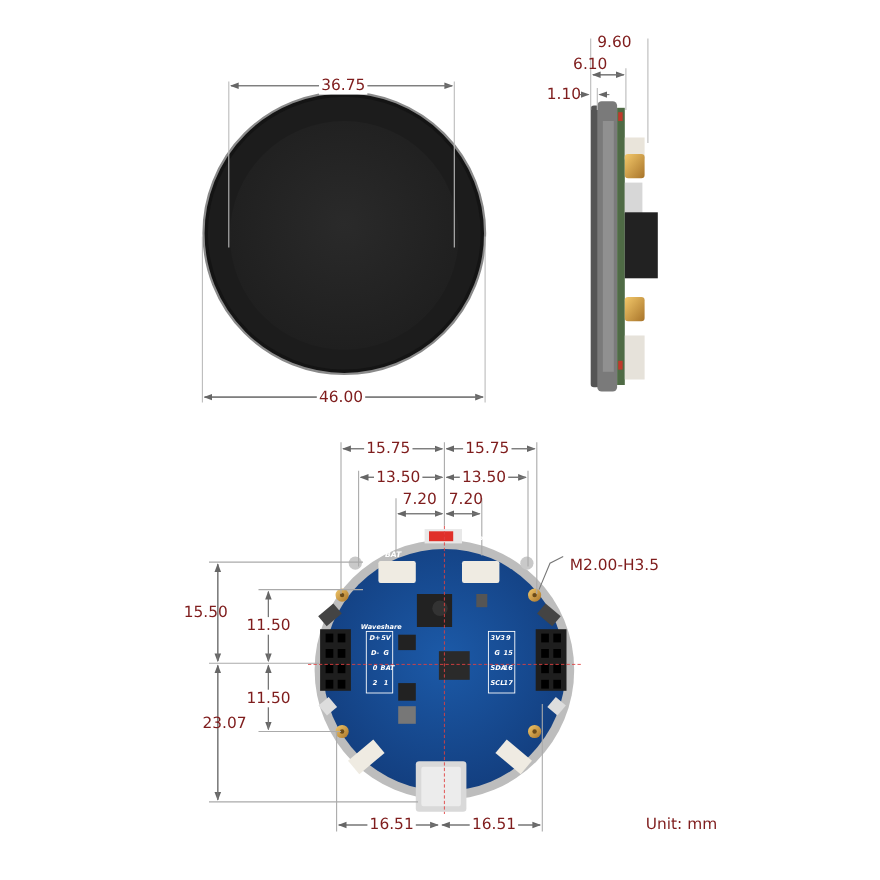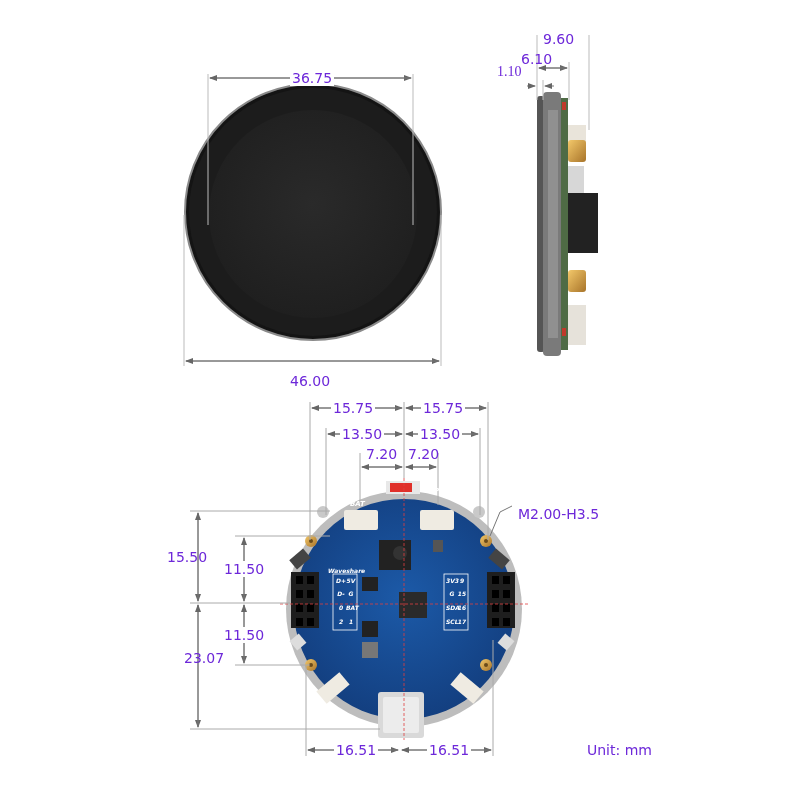--- a/index.html
+++ b/index.html
@@ -1,17 +1,17 @@
 <!DOCTYPE html>
 <html><head>
 <meta charset="utf-8">
 <style>
   html,body{margin:0;padding:0;background:#ffffff;}
   body{width:800px;height:800px;position:relative;overflow:hidden;font-family:"DejaVu Sans","Liberation Sans",sans-serif;}
-  .lbl{position:absolute;font-size:14px;color:#6d28d9;background:#fff;padding:0 2px;line-height:16px;white-space:nowrap;}
+  .lbl{position:absolute;font-size:14px;color:#7f1d1d;background:#fff;padding:0 2px;line-height:16px;white-space:nowrap;}
   .lbl.clear{background:transparent;}
   svg{position:absolute;left:0;top:0;}
   .pin{position:absolute;font-size:6px;color:#fff;font-weight:bold;text-align:center;font-style:italic;}
 </style>
 </head>
 <body>
 
 <svg width="800" height="800">
   <defs>
     <marker id="ar" markerWidth="8" markerHeight="8" refX="7" refY="4" orient="auto">
@@ -181,25 +181,25 @@
   <line x1="493" y1="640" x2="493" y2="756" stroke="#aaa"></line>
   <line x1="308" y1="750" x2="398" y2="750" stroke="#777" marker-end="url(#ar)"></line>
   <line x1="398" y1="750" x2="308" y2="750" stroke="#777" marker-end="url(#ar)"></line>
   <line x1="402" y1="750" x2="491" y2="750" stroke="#777" marker-end="url(#ar)"></line>
   <line x1="491" y1="750" x2="402" y2="750" stroke="#777" marker-end="url(#ar)"></line>
 
   <polyline points="490,536 500,512 512,506" fill="none" stroke="#777"></polyline>
 </svg>
 
 <div class="lbl" style="left:290px;top:70px;">36.75</div>
-<div class="lbl" style="left:288px;top:353px;margin-top:20px;">46.00</div>
+<div class="lbl" style="left:288px;top:353px;">46.00</div>
 
 <div class="lbl" style="left:541px;top:31px;">9.60</div>
 <div class="lbl clear" style="left:519px;top:51px;">6.10</div>
-<div class="lbl clear" style="left:495px;top:64px;font-family:Liberation Serif, serif;">1.10</div>
+<div class="lbl clear" style="left:495px;top:78px;">1.10</div>
 
 <div class="lbl" style="left:331px;top:400px;">15.75</div>
 <div class="lbl" style="left:421px;top:400px;">15.75</div>
 <div class="lbl" style="left:340px;top:426px;">13.50</div>
 <div class="lbl" style="left:418px;top:426px;">13.50</div>
 <div class="lbl clear" style="left:364px;top:446px;">7.20</div>
 <div class="lbl clear" style="left:406px;top:446px;">7.20</div>
 
 <div class="lbl clear" style="left:165px;top:549px;">15.50</div>
 <div class="lbl" style="left:222px;top:561px;">11.50</div>

